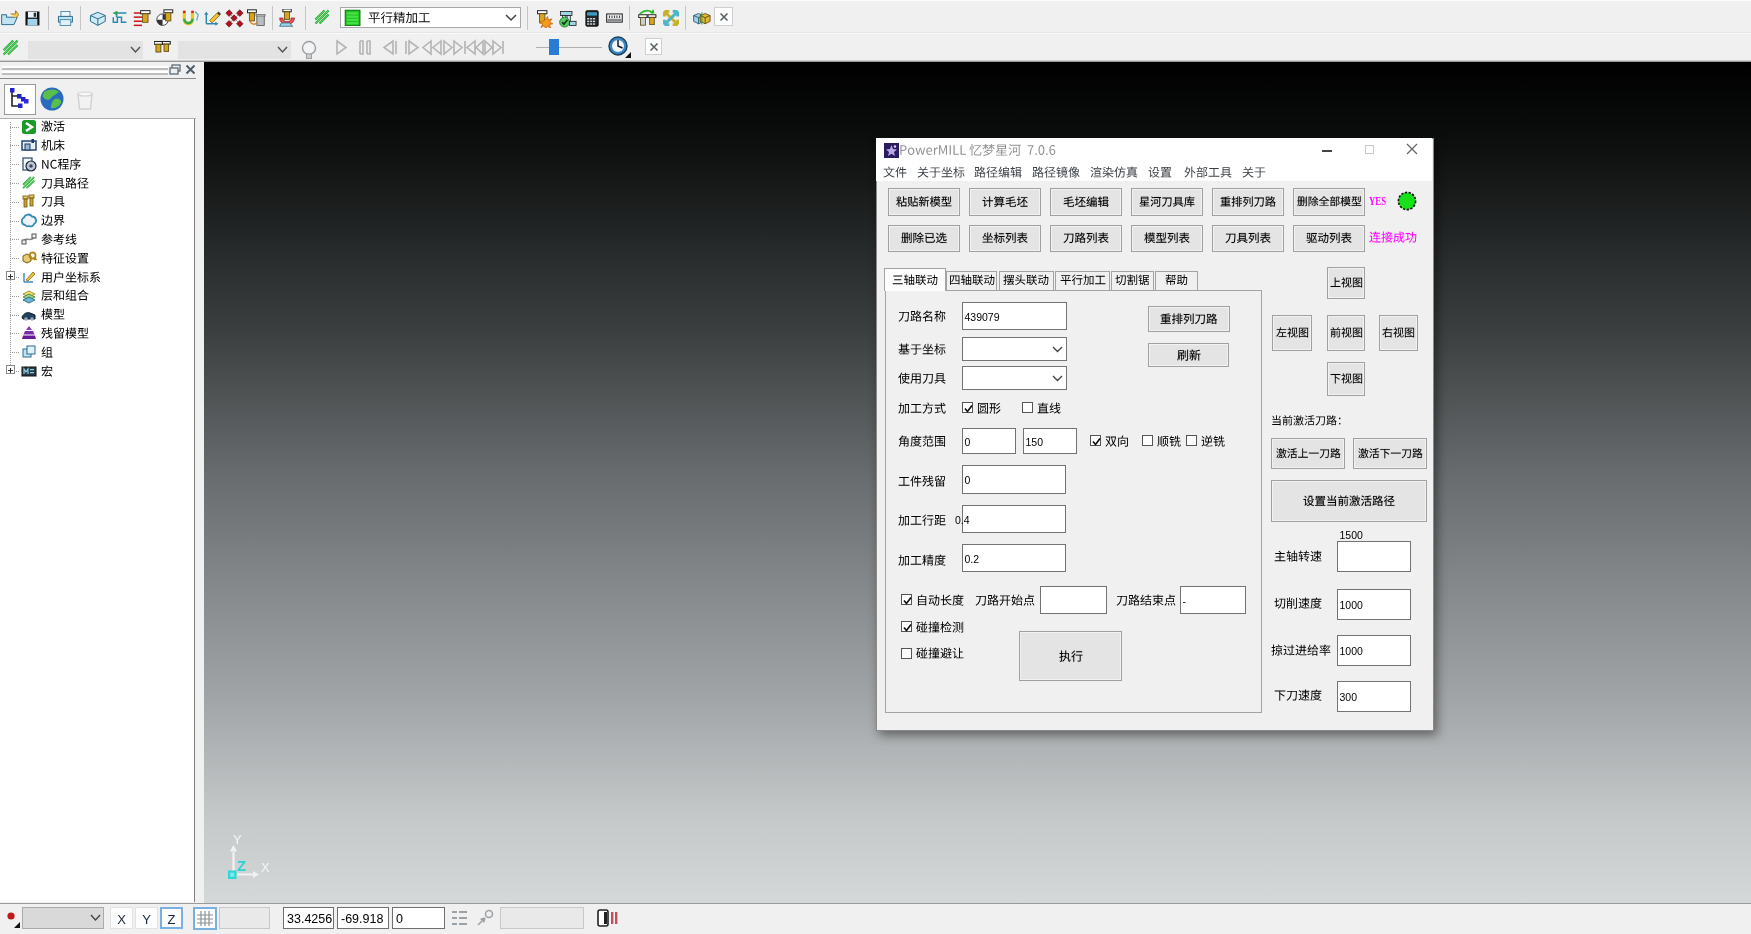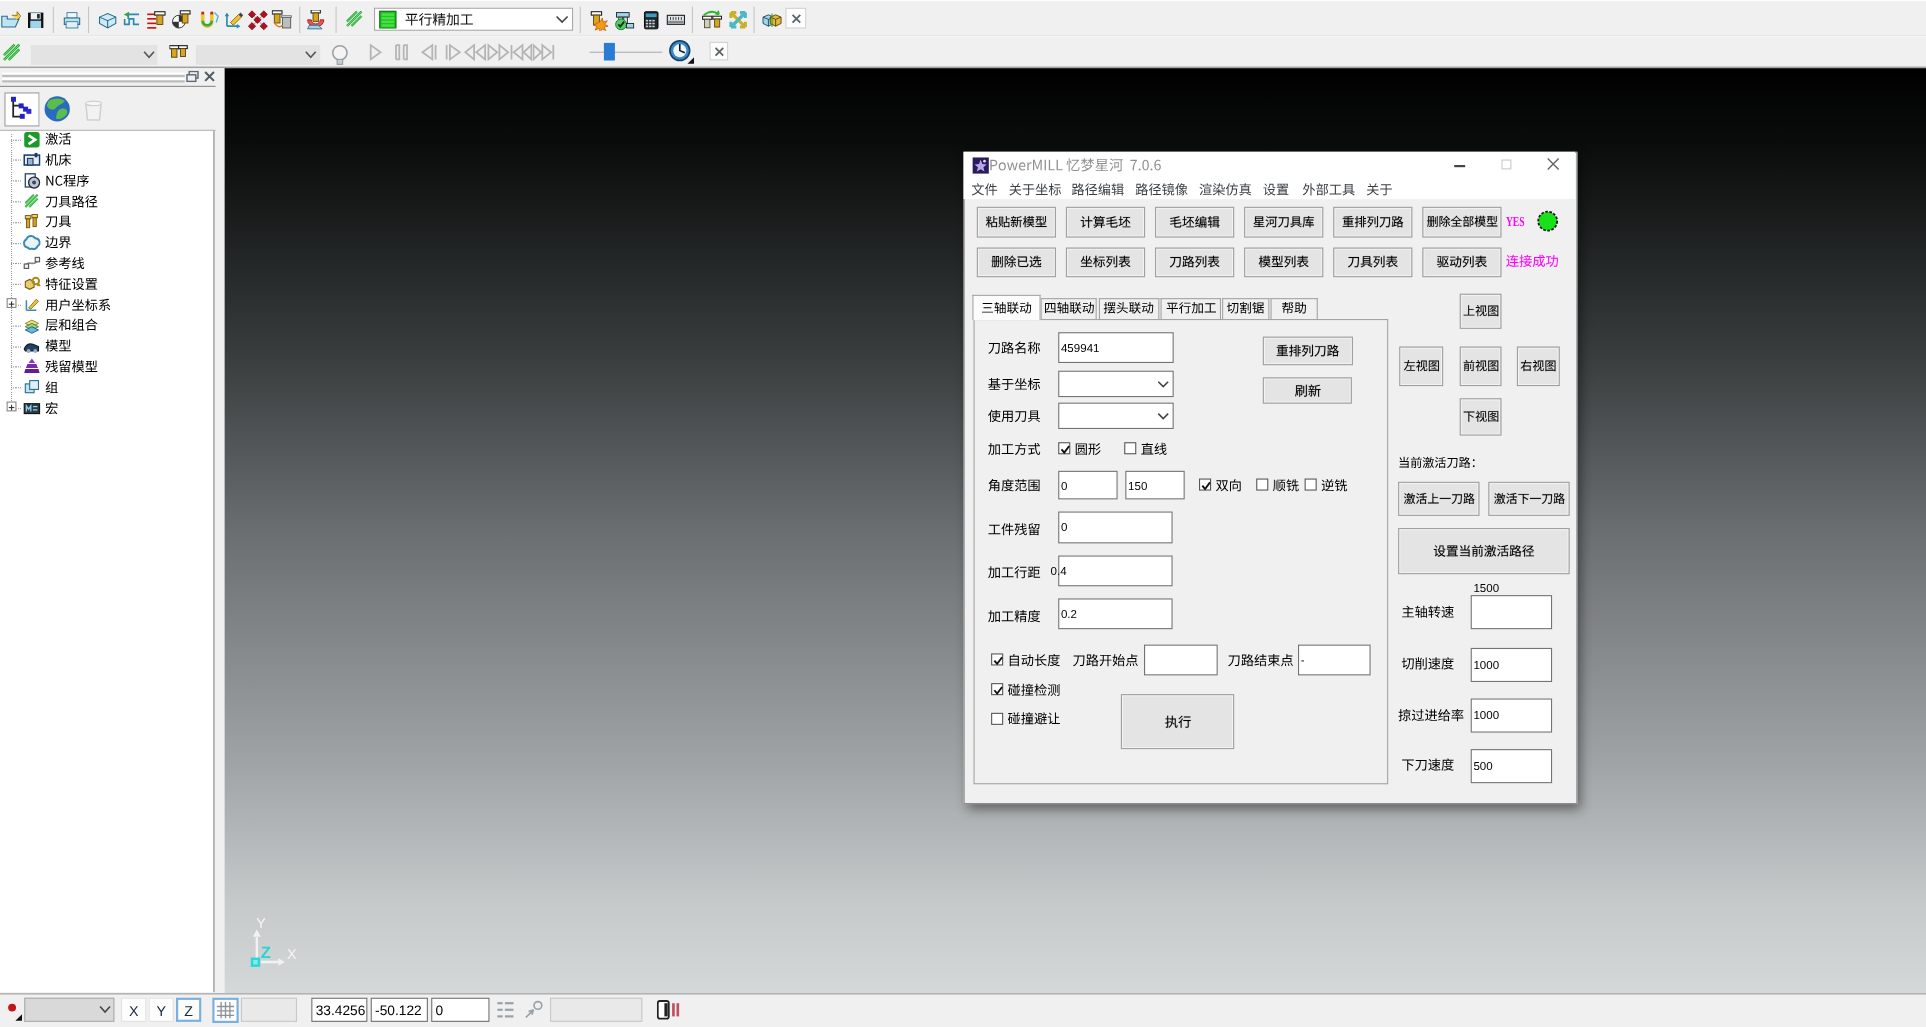--- a/index.html
+++ b/index.html
@@ -697,21 +697,21 @@
 <div style="position:absolute;left:193px;top:907px;width:24px;height:23px;background:#fdfdfd;border:2px solid #7ab0e0"></div>
 <svg style="position:absolute;left:197px;top:911px" width="16" height="15">
     <g stroke="#8a9298" stroke-width="1.2">
       <path d="M0 4 L16 4 M0 8 L16 8 M0 12 L16 12 M4 0 L4 15 M8 0 L8 15 M12 0 L12 15"></path>
     </g>
   </svg>
 <div style="position:absolute;left:219.0px;top:907.0px;width:51.0px;height:22.0px;background:#e9e9e9;border:1px solid #c8c8c8;"></div>
 <div style="position:absolute;left:283.0px;top:907.0px;width:51.0px;height:22.0px;background:#fff;border:1px solid #707070;"></div>
 <div style="position:absolute;left:287.0px;top:918.5px;transform:translateY(-50%);font:normal 12.5px 'Liberation Sans',sans-serif;color:#000;white-space:pre">33.4256</div>
 <div style="position:absolute;left:337.0px;top:907.0px;width:52.0px;height:22.0px;background:#fff;border:1px solid #707070;"></div>
-<div style="position:absolute;left:341.0px;top:918.5px;transform:translateY(-50%);font:normal 12.5px 'Liberation Sans',sans-serif;color:#000;white-space:pre">-50.122</div>
+<div style="position:absolute;left:341.0px;top:918.5px;transform:translateY(-50%);font:normal 12.5px 'Liberation Sans',sans-serif;color:#000;white-space:pre">-69.918</div>
 <div style="position:absolute;left:392.0px;top:907.0px;width:53.0px;height:22.0px;background:#fff;border:1px solid #707070;"></div>
 <div style="position:absolute;left:396.0px;top:918.5px;transform:translateY(-50%);font:normal 12.5px 'Liberation Sans',sans-serif;color:#000;white-space:pre">0</div>
 <svg style="position:absolute;left:452px;top:910px" width="15" height="16">
     <g fill="#9aa2a8">
       <rect x="0" y="1" width="5" height="2"></rect>
       <rect x="7" y="1" width="8" height="2"></rect>
       <rect x="0" y="7" width="5" height="2"></rect>
       <rect x="7" y="7" width="8" height="2"></rect>
       <rect x="0" y="13" width="5" height="2"></rect>
       <rect x="7" y="13" width="8" height="2"></rect>
@@ -1070,21 +1070,21 @@
     </svg>
     <svg class="t" style="left:22.0px;top:412.6px" width="50" height="18">
       <g fill="#000" transform="translate(0,13.68) scale(0.012000,-0.012000)">
         <use href="#u52A0" x="0"></use>
         <use href="#u5DE5" x="1000"></use>
         <use href="#u7CBE" x="2000"></use>
         <use href="#u5EA6" x="3000"></use>
       </g>
     </svg>
     <div style="position:absolute;left:86.0px;top:164.0px;width:105.0px;height:28.0px;background:#fff;border:1px solid #737373"></div>
-    <div style="position:absolute;left:88.5px;top:178.5px;transform:translateY(-50%);font:normal 10.5px 'Liberation Sans',sans-serif;color:#000;white-space:pre">459941</div>
+    <div style="position:absolute;left:88.5px;top:178.5px;transform:translateY(-50%);font:normal 10.5px 'Liberation Sans',sans-serif;color:#000;white-space:pre">439079</div>
     <div style="position:absolute;left:272.0px;top:168.0px;width:82.0px;height:26.0px;background:#e4e4e4;border:1px solid #a0a0a0;box-shadow:inset 0 0 0 1px #f2f2f2"></div>
     <svg class="t" style="left:284.2px;top:172.0px" width="59" height="17">
       <g fill="#000" stroke="#000" stroke-width="10" transform="translate(0,13.11) scale(0.011500,-0.011500)">
         <use href="#u91CD" x="0"></use>
         <use href="#u6392" x="1000"></use>
         <use href="#u5217" x="2000"></use>
         <use href="#u5200" x="3000"></use>
         <use href="#u8DEF" x="4000"></use>
       </g>
     </svg>
@@ -1334,13 +1334,13 @@
     <div style="position:absolute;left:463.5px;top:513.0px;transform:translateY(-50%);font:normal 10.5px 'Liberation Sans',sans-serif;color:#000;white-space:pre">1000</div>
     <svg class="t" style="left:398.0px;top:547.6px" width="50" height="18">
       <g fill="#000" transform="translate(0,13.68) scale(0.012000,-0.012000)">
         <use href="#u4E0B" x="0"></use>
         <use href="#u5200" x="1000"></use>
         <use href="#u901F" x="2000"></use>
         <use href="#u5EA6" x="3000"></use>
       </g>
     </svg>
     <div style="position:absolute;left:461.0px;top:543.0px;width:74.0px;height:31.0px;background:#fff;border:1px solid #737373"></div>
-    <div style="position:absolute;left:463.5px;top:559.0px;transform:translateY(-50%);font:normal 10.5px 'Liberation Sans',sans-serif;color:#000;white-space:pre">500</div>
+    <div style="position:absolute;left:463.5px;top:559.0px;transform:translateY(-50%);font:normal 10.5px 'Liberation Sans',sans-serif;color:#000;white-space:pre">300</div>
   </div>
 </body></html>

